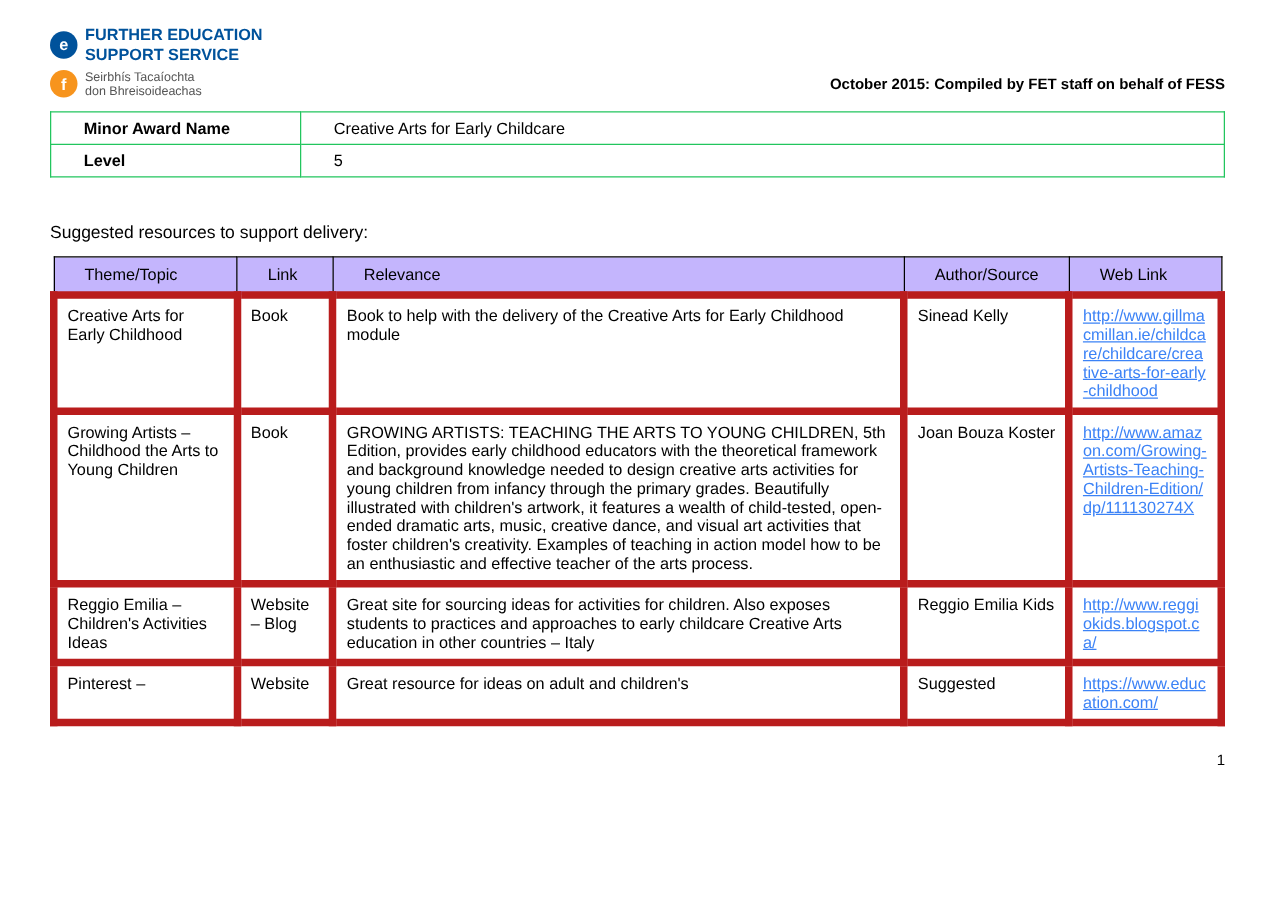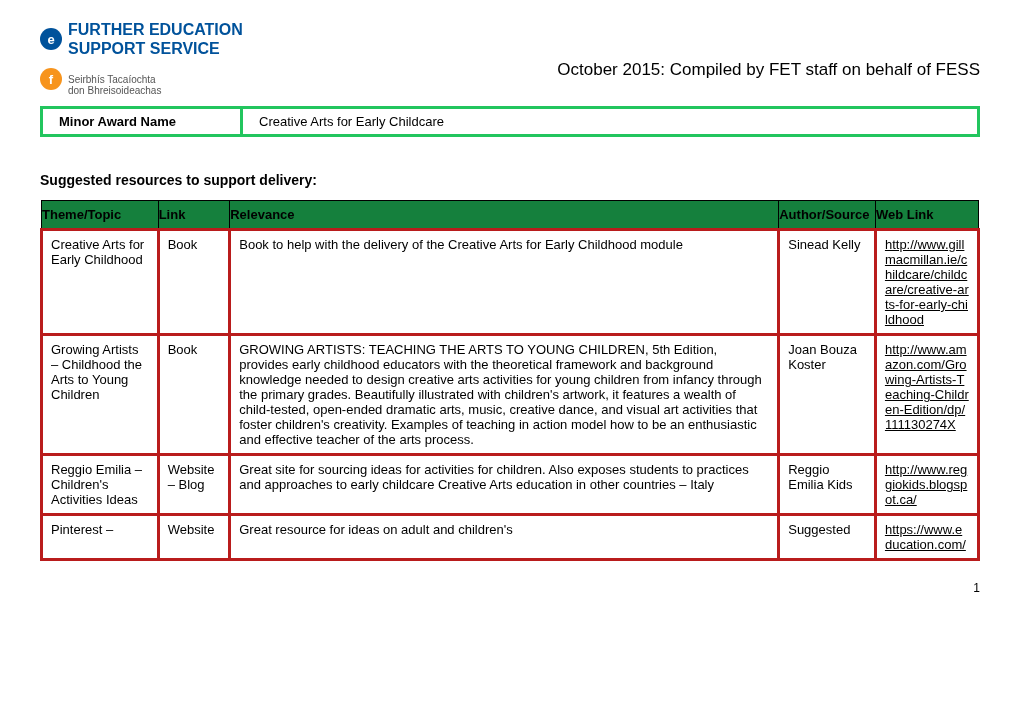--- a/index.html
+++ b/index.html
@@ -35,82 +35,82 @@
       border-radius: 50%;
       background: #00529b;
       color: white;
       display: flex;
       align-items: center;
       justify-content: center;
       font-size: 13px;
       font-weight: bold;
     }
     .logo-title {
-      font-size: 16px;
+      font-size: 13px;
       font-weight: bold;
       color: #00529b;
       line-height: 1.2;
       text-transform: uppercase;
     }
     .logo-subtitle {
       font-size: 10px;
       color: #555;
-      margin-top: 12px;
+      margin-top: 2px;
     }
     .header-right {
-      font-size: 17px;
-      font-weight: normal;
+      font-size: 12px;
+      font-weight: bold;
       text-align: center;
       margin-top: 40px;
     }
 
     
     .info-table {
       width: 100%;
       border-collapse: collapse;
       margin-bottom: 20px;
     }
     .info-table td {
-      border: 3px solid #22c55e;
-      padding: 5px 16px;
+      border: 1px solid #22c55e;
+      padding: 5px 26px;
     }
     .info-table .label-cell {
       font-weight: bold;
       width: 200px;
       background: #fff;
     }
 
     
     .section-heading {
-      font-weight: bold;
+      font-weight: normal;
       font-size: 14px;
       margin-bottom: 12px;
     }
 
     
     .resources-table {
       width: 100%;
       border-collapse: collapse;
       margin-bottom: 20px;
     }
     .resources-table th {
       border: 1px solid #000;
-      padding: 6px 0;
-      background: #15803d;
-      font-weight: bold;
+      padding: 6px 24px;
+      background: #c4b5fd;
+      font-weight: normal;
       text-align: left;
     }
     .resources-table td {
-      border: 3px solid #b91c1c;
+      border: 6px solid #b91c1c;
       padding: 6px 8px;
       vertical-align: top;
     }
 
     .web-link {
-      color: #000000;
+      color: #3b82f6;
       text-decoration: underline;
       word-break: break-all;
     }
 
     
     .page-number {
       text-align: right;
       font-size: 12px;
       margin-top: 10px;
     }
@@ -143,20 +143,24 @@
   <div class="header-right">October 2015: Compiled by FET staff on behalf of FESS</div>
 </div>
 
 
 <table class="info-table">
   <tbody id="info-tbody">
       <tr>
         <td class="label-cell">Minor Award Name</td>
         <td>Creative Arts for Early Childcare</td>
       </tr>
+      <tr>
+        <td class="label-cell">Level</td>
+        <td>5</td>
+      </tr>
     </tbody>
 </table>
 
 <br>
 
 
 <div class="section-heading">Suggested resources to support delivery:</div>
 
 
 <table class="resources-table">

